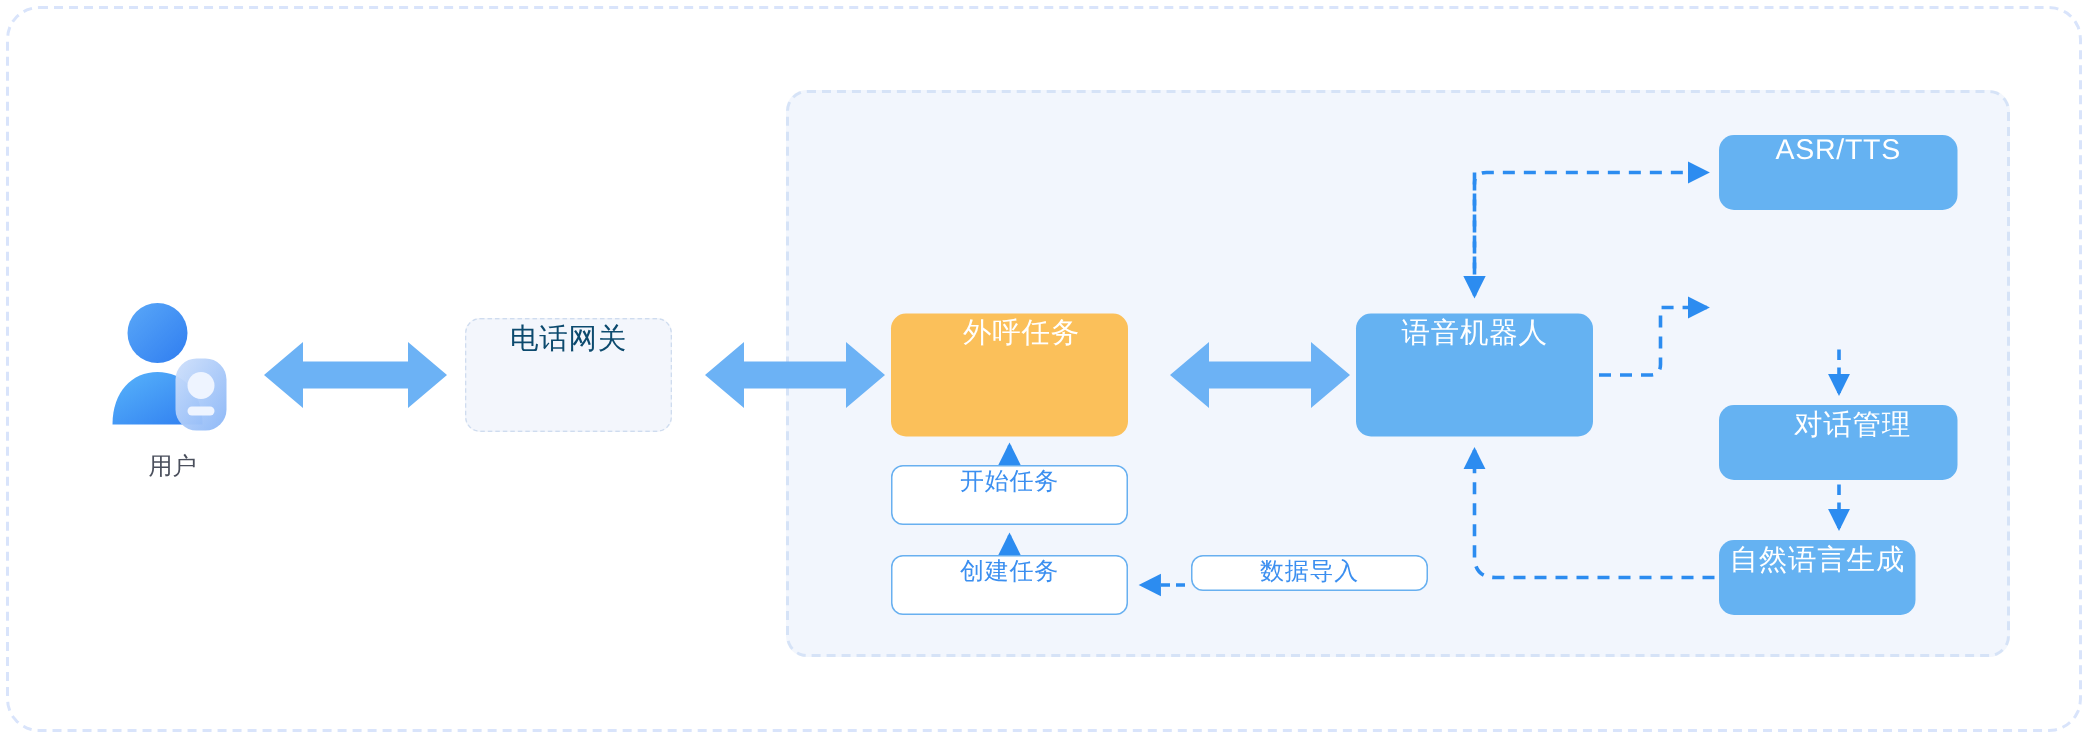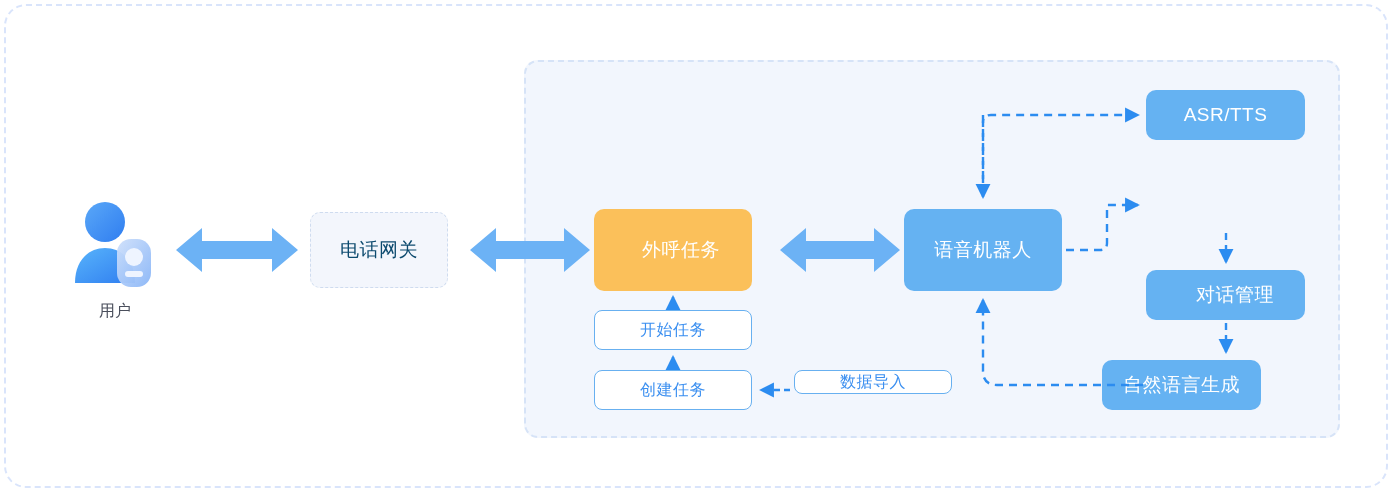--- a/index.html
+++ b/index.html
@@ -40,21 +40,21 @@
     box-sizing: border-box;
     border: 2px dashed #d6e3f7;
     border-radius: 14px;
     background: #f2f6fd;
   }
   
   .node {
     position: absolute;
     box-sizing: border-box;
     display: flex;
-    align-items: center;
+    align-items: flex-start;
     justify-content: center;
     border-radius: 10px;
     font-size: 19px;
     letter-spacing: 0.5px;
     white-space: nowrap;
   }
   .node-solid-blue {
     background: #65b2f2;
     color: #ffffff;
     border: none;
@@ -158,21 +158,21 @@
 
   <div class="node node-solid-blue" style="left:1146px; top:90px; width:159px; height:50px;">
     <span>ASR/TTS</span>
   </div>
 
 
   <div class="node node-solid-blue" style="left:1146px; top:270px; width:159px; height:50px;padding-left:19px;">
     <span>对话管理</span>
   </div>
 
-  <div class="node node-solid-blue" style="left:1102px; top:360px; width:159px; height:50px;">
+  <div class="node node-solid-blue" style="left:1146px; top:360px; width:131px; height:50px;">
     <span>自然语言生成</span>
   </div>
 
   <div class="node node-outline-blue" style="left:594px; top:310px; width:158px; height:40px;">
     <span>开始任务</span>
   </div>
 
   <div class="node node-outline-blue" style="left:594px; top:370px; width:158px; height:40px;">
     <span>创建任务</span>
   </div>

